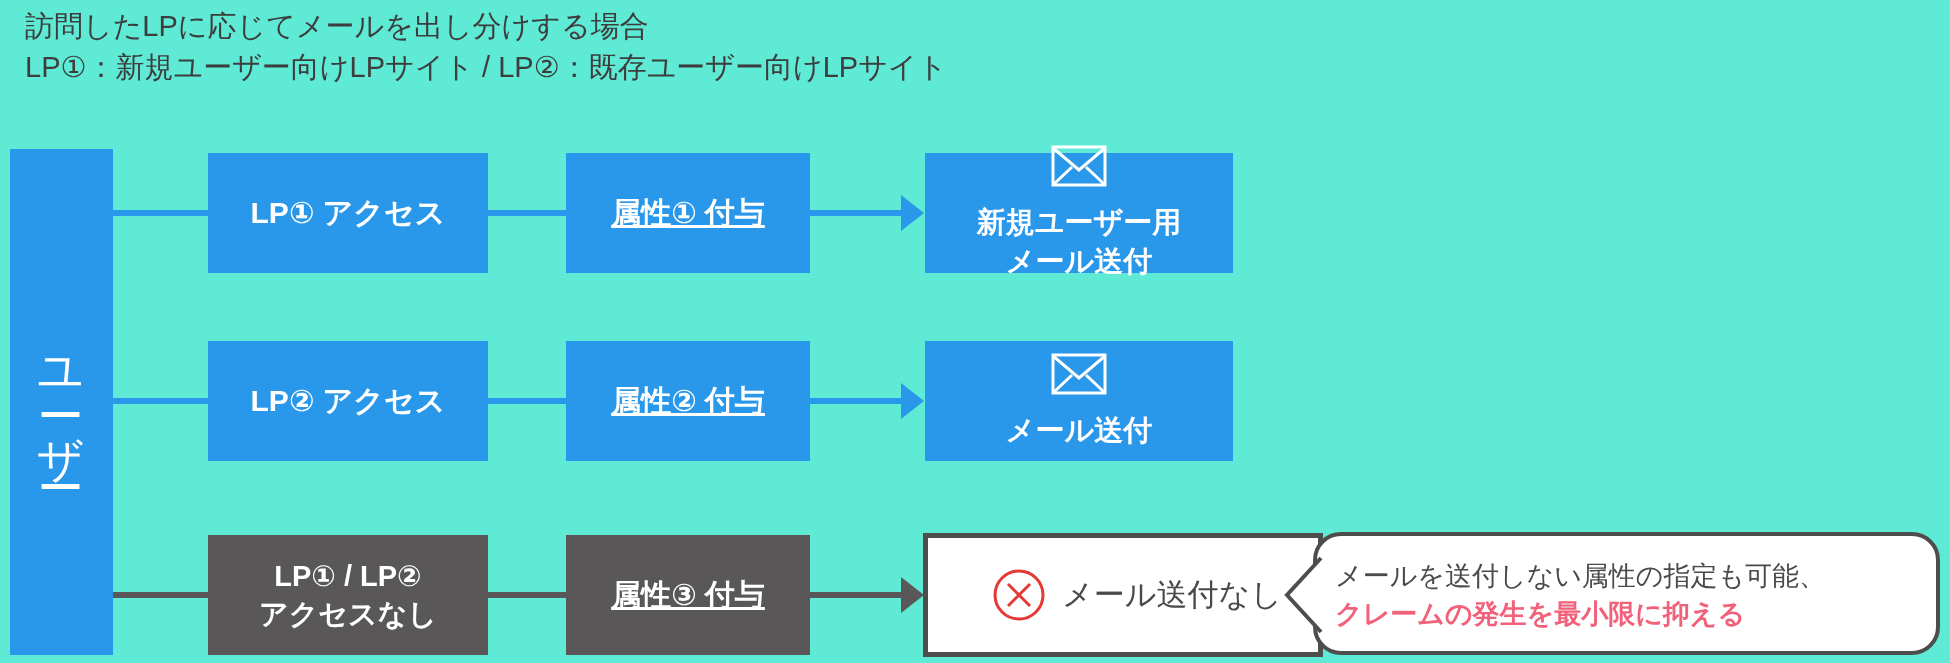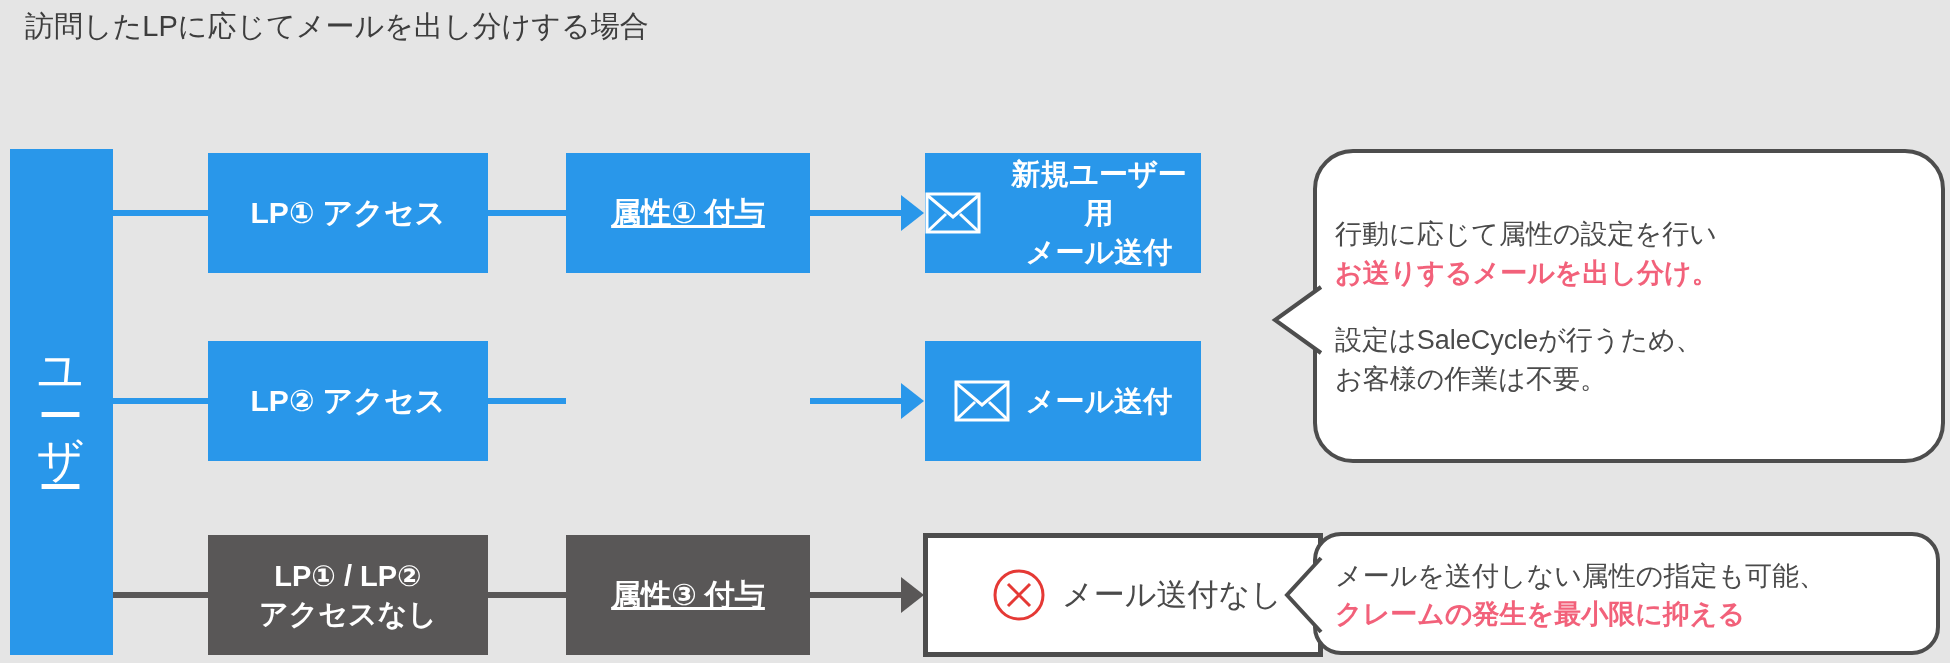--- a/index.html
+++ b/index.html
@@ -1,35 +1,35 @@
 <!DOCTYPE html>
 <html><head>
 <meta charset="utf-8">
 <style>
   html,body{margin:0;padding:0;background:#fff;}
   body{font-family:"Liberation Sans","DejaVu Sans",sans-serif;}
-  #stage{position:relative;width:1950px;height:663px;background:#e5e5e5;overflow:hidden;}
+  #stage{position:relative;width:1950px;height:663px;background:#5eead4;overflow:hidden;}
 
   
   .title{position:absolute;left:25px;top:6px;font-size:29px;line-height:41px;color:#3d3d3d;}
 
   
   .user-bar{position:absolute;left:10px;top:149px;width:103px;height:506px;background:#2997EA;
     display:flex;align-items:center;justify-content:center;}
   .user-bar span{writing-mode:vertical-rl;text-orientation:mixed;color:#fff;font-size:46px;
     font-weight:500;letter-spacing:10px;}
 
   
   .box{position:absolute;display:flex;align-items:center;justify-content:center;
     color:#fff;font-weight:bold;font-size:30px;text-align:center;line-height:38px;}
   .blue{background:#2997EA;}
   .gray{background:#595757;}
   .col1{left:208px;width:280px;height:120px;}
   .col2{left:566px;width:244px;height:120px;text-decoration:underline;}
-  .col3{left:925px;width:276px;height:120px;}
+  .col3{left:925px;width:308px;height:120px;flex-direction:column;}
   .r1{top:153px;} .r2{top:341px;} .r3{top:535px;}
 
   .mailbox{gap:16px;}
   .mail-lines{display:flex;flex-direction:column;font-size:29px;line-height:39px;}
 
   .whitebox{position:absolute;left:923px;top:533px;width:400px;height:124px;background:#fff;
     border:5px solid #4d4d4d;box-sizing:border-box;display:flex;align-items:center;justify-content:center;
     gap:16px;color:#4a4a4a;font-weight:500;font-size:31px;padding-left:28px;}
 
   
@@ -51,20 +51,21 @@
 
   .icon-wrap{display:flex;align-items:center;}
 </style>
 </head>
 <body>
 
 <div id="stage">
 
   <div class="title">
     <div>訪問したLPに応じてメールを出し分けする場合</div>
+    <div>LP①：新規ユーザー向けLPサイト / LP②：既存ユーザー向けLPサイト</div>
   </div>
 
   <div class="user-bar">
     <span>ユーザー</span>
   </div>
 
   <div class="conn blue-line" style="left:113px;top:210px;width:95px;"></div>
   <div class="conn blue-line" style="left:488px;top:210px;width:78px;"></div>
   <div class="conn blue-line" style="left:810px;top:210px;width:92px;"></div>
   <div class="head blue-head" style="left:901px;top:195px;"></div>
@@ -96,20 +97,23 @@
     </span>
     <span class="mail-lines">
       <span>新規ユーザー用</span>
       <span>メール送付</span>
     </span>
   </div>
 
   <div class="box blue col1 r2">
     <span>LP② アクセス</span>
   </div>
+  <div class="box blue col2 r2">
+    <span>属性② 付与</span>
+  </div>
   <div class="box blue col3 r2 mailbox">
     <span class="icon-wrap">
       <svg width="56" height="42" viewBox="0 0 56 42">
         <rect x="2" y="2" width="52" height="38" fill="none" stroke="#fff" stroke-width="3"></rect>
         <path d="M2,3 L28,25 L54,3" fill="none" stroke="#fff" stroke-width="3"></path>
         <path d="M3,39 L21,22" fill="none" stroke="#fff" stroke-width="3"></path>
         <path d="M53,39 L35,22" fill="none" stroke="#fff" stroke-width="3"></path>
       </svg>
     </span>
     <span class="mail-lines">
@@ -129,29 +133,20 @@
   <div class="whitebox">
     <span class="icon-wrap">
       <svg width="54" height="54" viewBox="0 0 54 54">
         <circle cx="27" cy="27" r="24" fill="none" stroke="#E53935" stroke-width="3"></circle>
         <path d="M16,16 L38,38 M38,16 L16,38" fill="none" stroke="#E53935" stroke-width="3"></path>
       </svg>
     </span>
     <span>メール送付なし</span>
   </div>
 
-  <div class="bubble bubble-big">
-    <svg class="tail" style="left:-46px;top:132px;" width="52" height="70" viewBox="0 0 52 70">
-      <path d="M50,2 L4,35 L50,68" fill="#fff" stroke="#4d4d4d" stroke-width="4"></path>
-    </svg>
-    <div>行動に応じて属性の設定を行い</div>
-    <div class="pink">お送りするメールを出し分け。</div>
-    <div class="gapline">設定はSaleCycleが行うため、</div>
-    <div>お客様の作業は不要。</div>
-  </div>
 
   <div class="bubble bubble-small">
     <svg class="tail" style="left:-36px;top:20px;" width="42" height="78" viewBox="0 0 42 78">
       <path d="M40,2 L6,39 L40,76" fill="#fff" stroke="#4d4d4d" stroke-width="4"></path>
     </svg>
     <div>メールを送付しない属性の指定も可能、</div>
     <div class="pink">クレームの発生を最小限に抑える</div>
   </div>
 
 </div>

